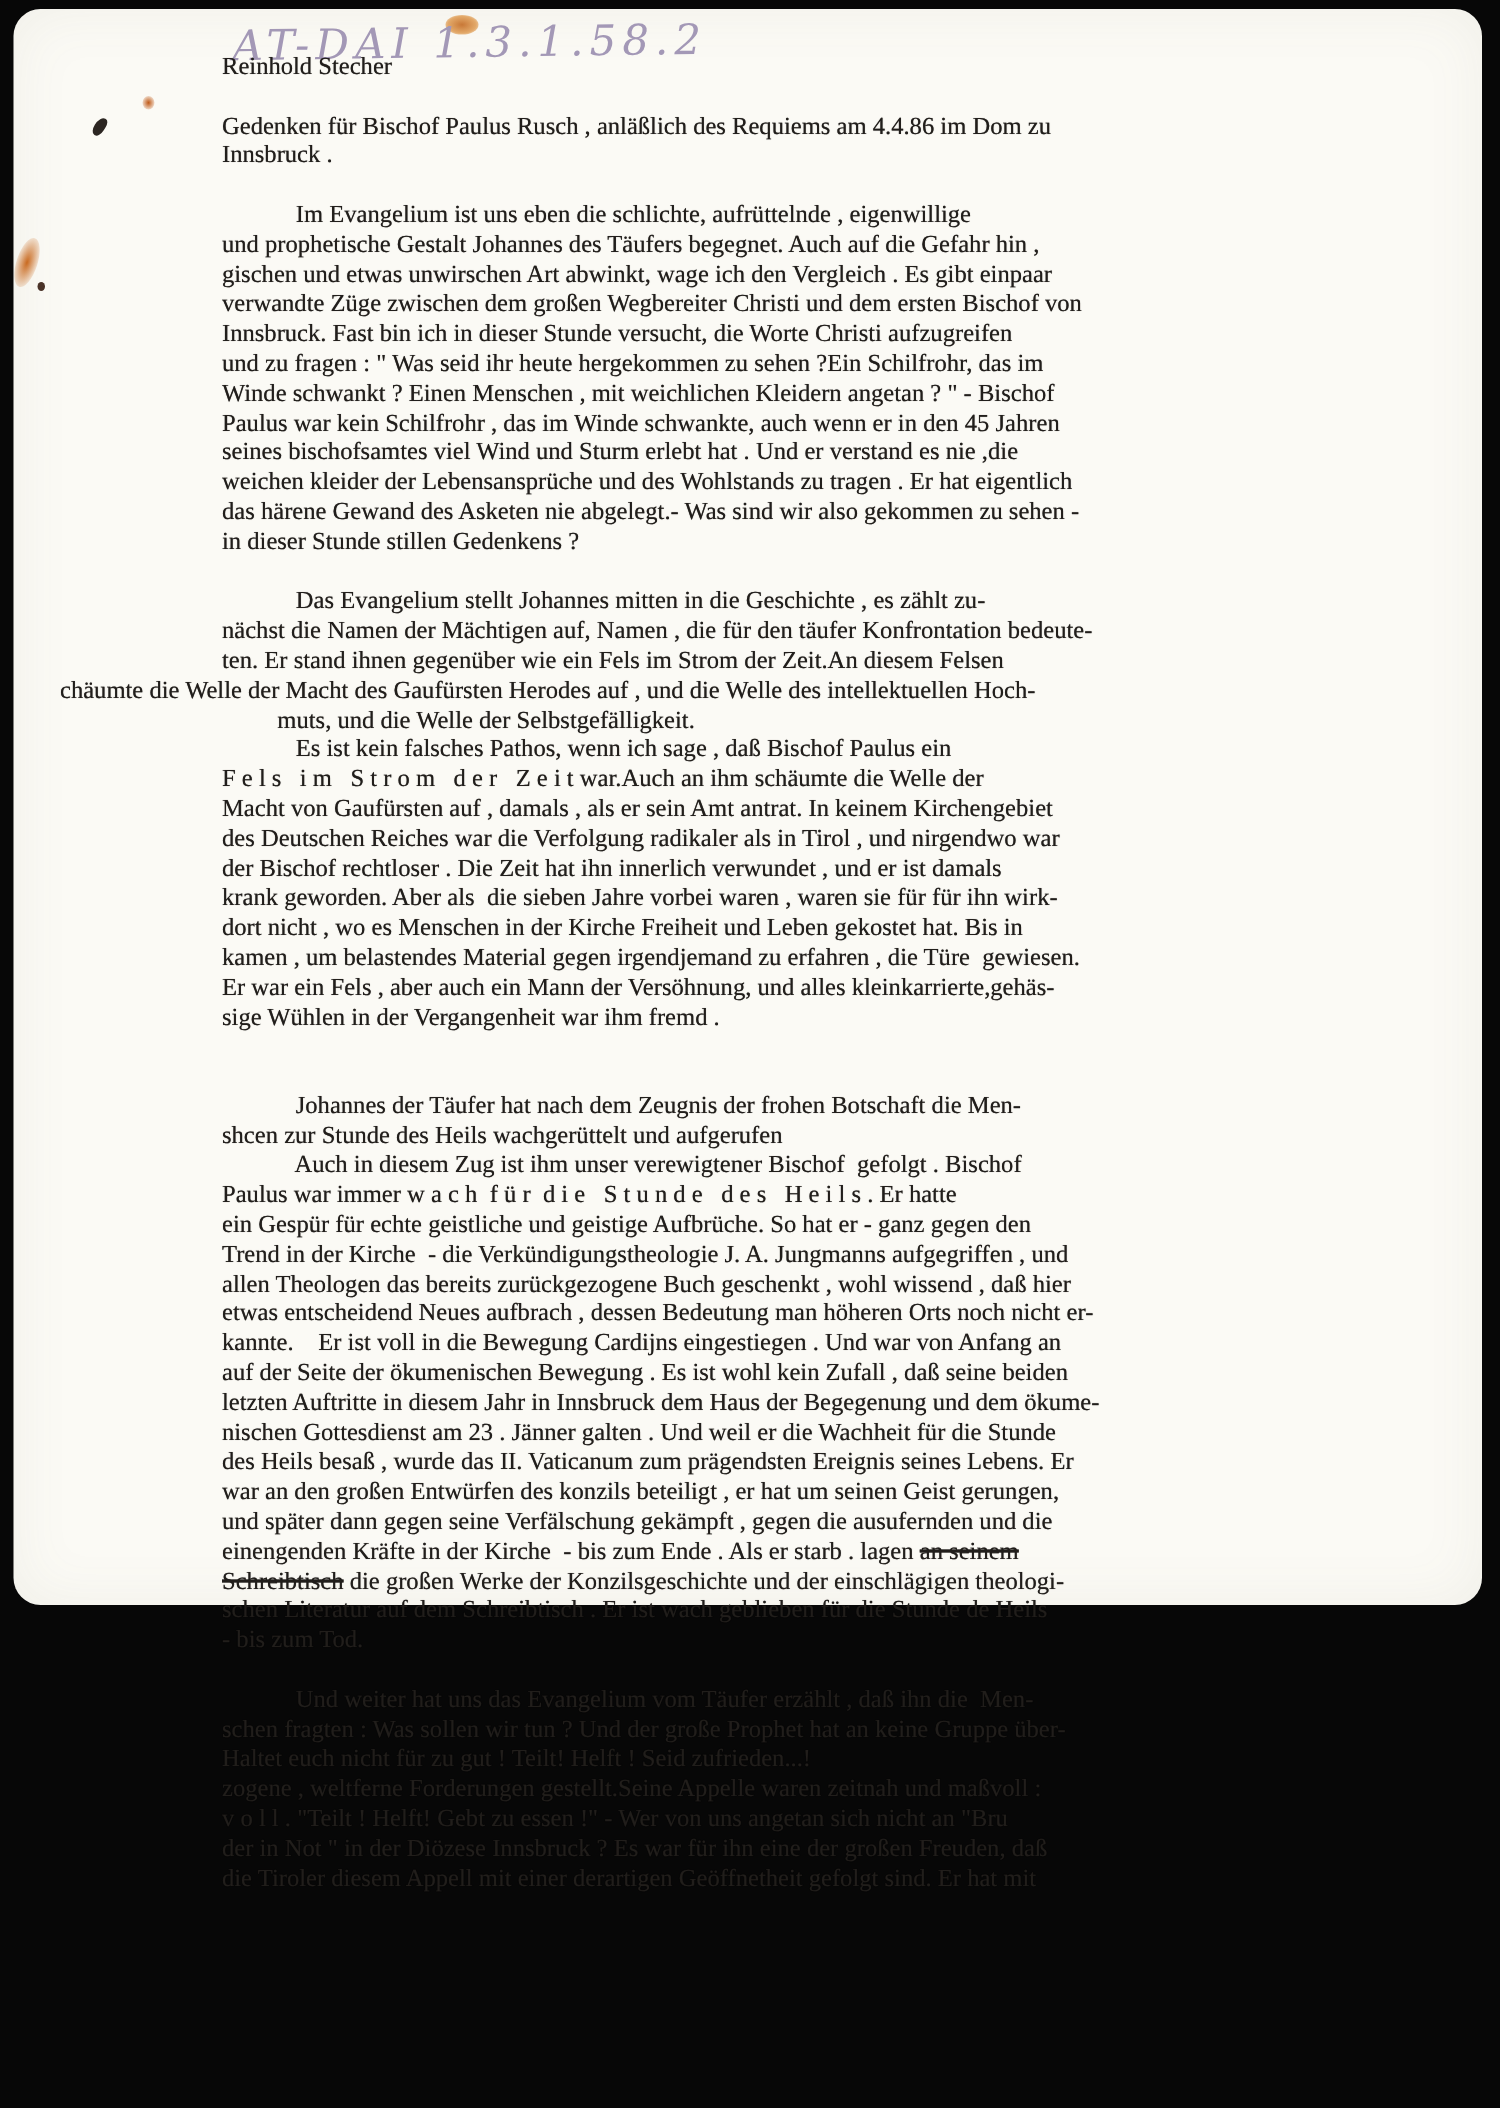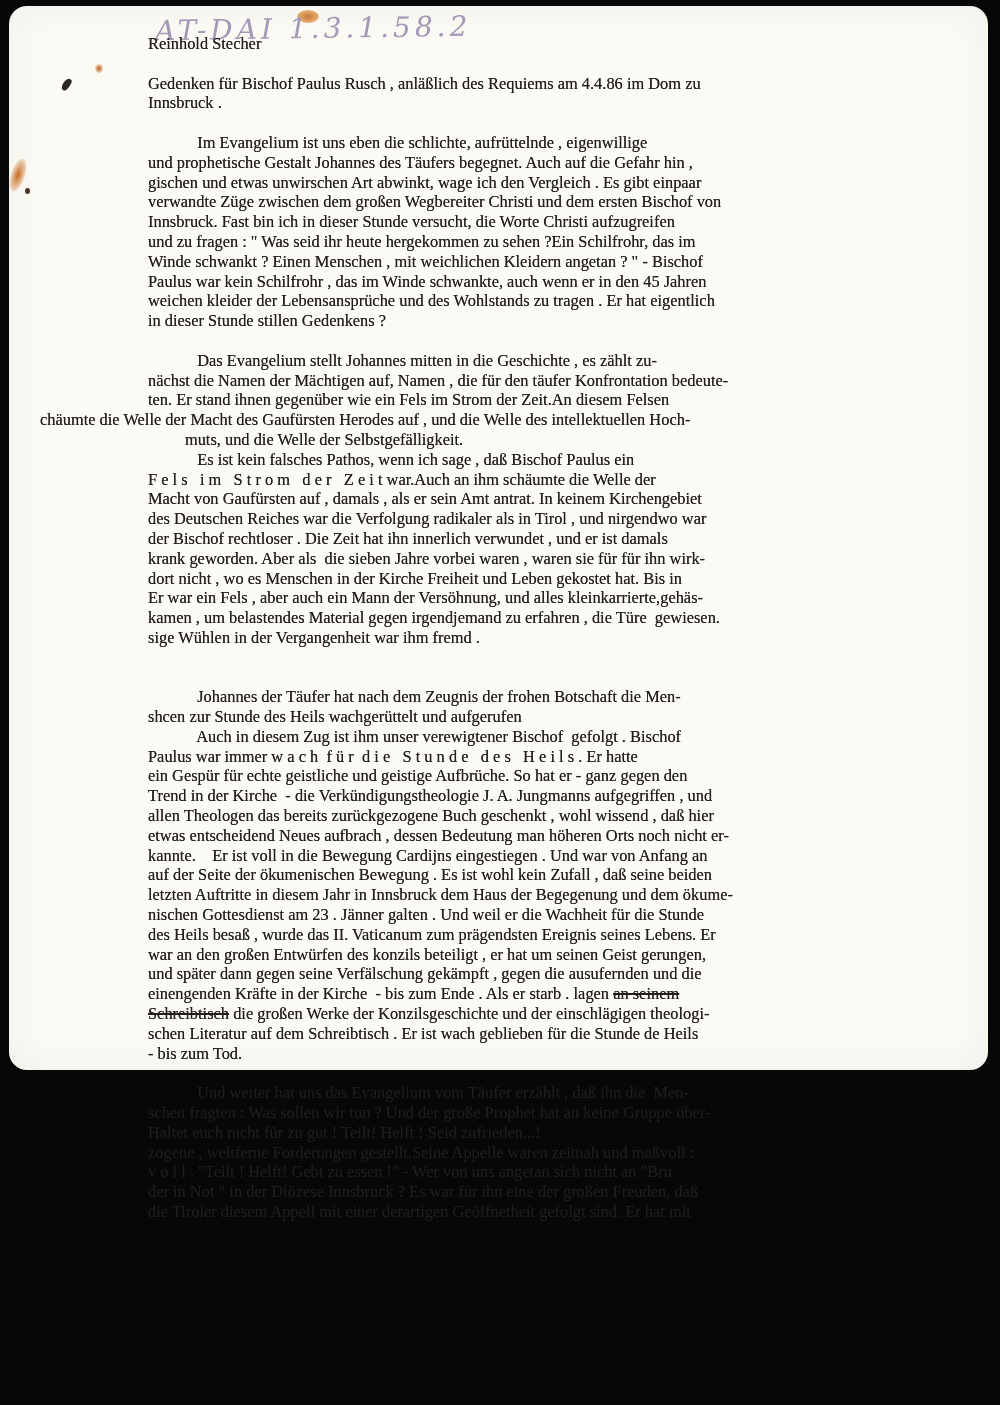--- a/index.html
+++ b/index.html
@@ -76,37 +76,39 @@
       <div class="tline">Innsbruck .</div>
       <div class="tline"></div>
       <div class="tline">            Im Evangelium ist uns eben die schlichte, aufrüttelnde , eigenwillige</div>
       <div class="tline">und prophetische Gestalt Johannes des Täufers begegnet. Auch auf die Gefahr hin ,</div>
       <div class="tline">gischen und etwas unwirschen Art abwinkt, wage ich den Vergleich . Es gibt einpaar</div>
       <div class="tline">verwandte Züge zwischen dem großen Wegbereiter Christi und dem ersten Bischof von</div>
       <div class="tline">Innsbruck. Fast bin ich in dieser Stunde versucht, die Worte Christi aufzugreifen</div>
       <div class="tline">und zu fragen : " Was seid ihr heute hergekommen zu sehen ?Ein Schilfrohr, das im</div>
       <div class="tline">Winde schwankt ? Einen Menschen , mit weichlichen Kleidern angetan ? " - Bischof</div>
       <div class="tline">Paulus war kein Schilfrohr , das im Winde schwankte, auch wenn er in den 45 Jahren</div>
+      <div class="tline">seines bischofsamtes viel Wind und Sturm erlebt hat . Und er verstand es nie ,die</div>
       <div class="tline">weichen kleider der Lebensansprüche und des Wohlstands zu tragen . Er hat eigentlich</div>
+      <div class="tline">das härene Gewand des Asketen nie abgelegt.- Was sind wir also gekommen zu sehen -</div>
       <div class="tline">in dieser Stunde stillen Gedenkens ?</div>
       <div class="tline"></div>
       <div class="tline">            Das Evangelium stellt Johannes mitten in die Geschichte , es zählt zu-</div>
       <div class="tline">nächst die Namen der Mächtigen auf, Namen , die für den täufer Konfrontation bedeute-</div>
       <div class="tline">ten. Er stand ihnen gegenüber wie ein Fels im Strom der Zeit.An diesem Felsen</div>
       <div class="tline outdent"><span>chäumte die Welle der Macht des Gaufürsten Herodes auf , und die Welle des intellektuellen Hoch-</span></div>
       <div class="tline">         muts, und die Welle der Selbstgefälligkeit.</div>
       <div class="tline">            Es ist kein falsches Pathos, wenn ich sage , daß Bischof Paulus ein</div>
       <div class="tline">F e l s   i m   S t r o m   d e r   Z e i t war.Auch an ihm schäumte die Welle der</div>
       <div class="tline">Macht von Gaufürsten auf , damals , als er sein Amt antrat. In keinem Kirchengebiet</div>
       <div class="tline">des Deutschen Reiches war die Verfolgung radikaler als in Tirol , und nirgendwo war</div>
       <div class="tline">der Bischof rechtloser . Die Zeit hat ihn innerlich verwundet , und er ist damals</div>
       <div class="tline">krank geworden. Aber als  die sieben Jahre vorbei waren , waren sie für für ihn wirk-</div>
       <div class="tline">dort nicht , wo es Menschen in der Kirche Freiheit und Leben gekostet hat. Bis in</div>
+      <div class="tline">kamen , um belastendes Material gegen irgendjemand zu erfahren , die Türe  gewiesen.</div>
       <div class="tline">Er war ein Fels , aber auch ein Mann der Versöhnung, und alles kleinkarrierte,gehäs-</div>
-      <div class="tline">kamen , um belastendes Material gegen irgendjemand zu erfahren , die Türe  gewiesen.</div>
       <div class="tline">sige Wühlen in der Vergangenheit war ihm fremd .</div>
       <div class="tline"></div>
       <div class="tline"></div>
       <div class="tline">            Johannes der Täufer hat nach dem Zeugnis der frohen Botschaft die Men-</div>
       <div class="tline">shcen zur Stunde des Heils wachgerüttelt und aufgerufen</div>
       <div class="tline">            Auch in diesem Zug ist ihm unser verewigtener Bischof  gefolgt . Bischof</div>
       <div class="tline">Paulus war immer w a c h  f ü r  d i e   S t u n d e   d e s   H e i l s . Er hatte</div>
       <div class="tline">ein Gespür für echte geistliche und geistige Aufbrüche. So hat er - ganz gegen den</div>
       <div class="tline">Trend in der Kirche  - die Verkündigungstheologie J. A. Jungmanns aufgegriffen , und</div>
       <div class="tline">allen Theologen das bereits zurückgezogene Buch geschenkt , wohl wissend , daß hier</div>

